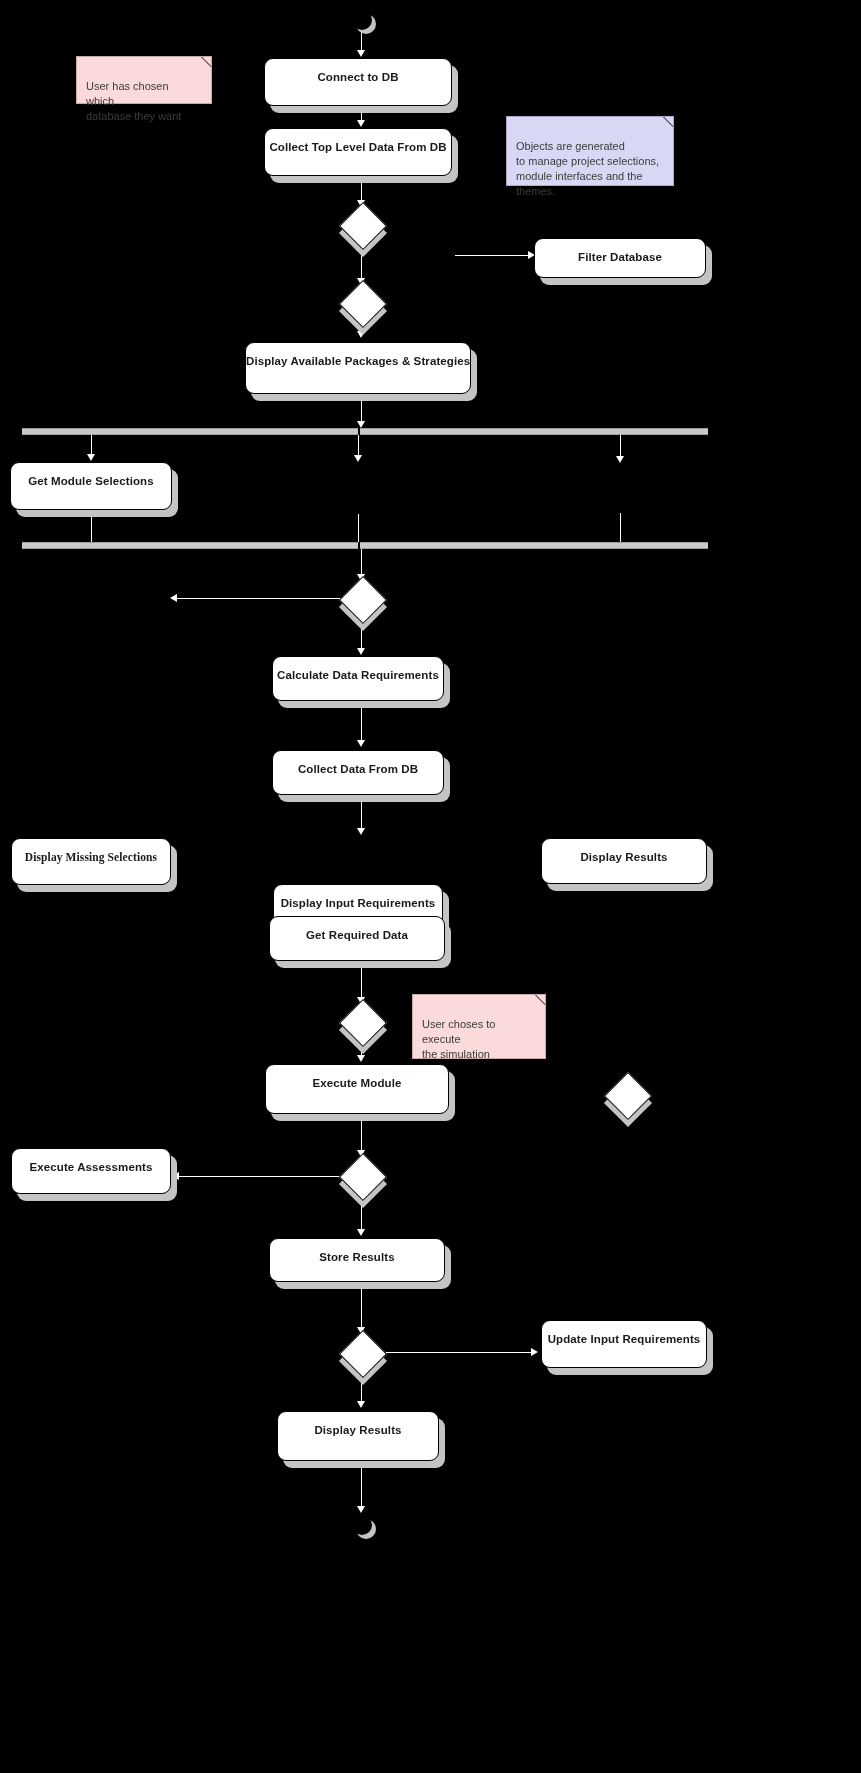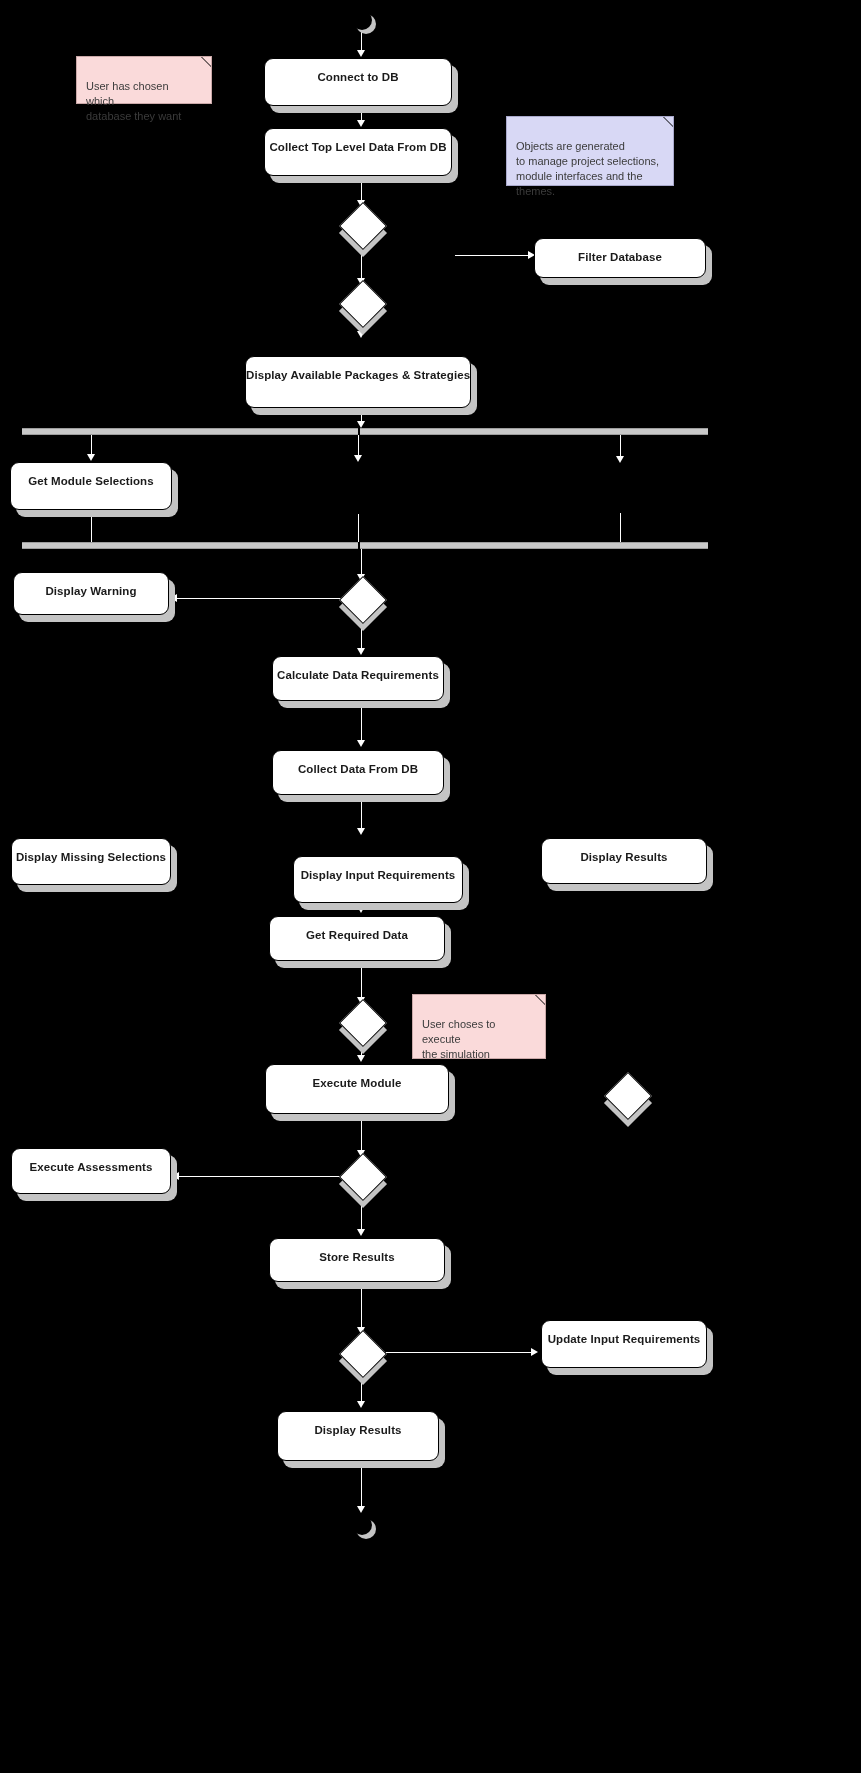--- a/index.html
+++ b/index.html
@@ -263,47 +263,44 @@
   </div>
 
   <div class="activity" style="left:264px; top:128px; width:188px; height:48px;">
     <span class="act-label">Collect Top Level Data From DB</span>
   </div>
 
   <div class="activity" style="left:534px; top:238px; width:172px; height:40px;">
     <span class="act-label">Filter Database</span>
   </div>
 
-  <div class="activity" style="left:245px; top:356px; width:226px; height:52px;">
+  <div class="activity" style="left:245px; top:342px; width:226px; height:52px;">
     <span class="act-label">Display Available Packages &amp; Strategies</span>
   </div>
 
   <div class="activity" style="left:10px; top:462px; width:162px; height:48px;">
     <span class="act-label">Get Module Selections</span>
   </div>
 
 
 
-  <div class="activity" style="left:13px; top:572px; width:156px; height:43px;">
-    <span class="act-label">Display Warning</span>
-  </div>
 
   <div class="activity" style="left:272px; top:656px; width:172px; height:45px;">
     <span class="act-label">Calculate Data Requirements</span>
   </div>
 
   <div class="activity" style="left:272px; top:750px; width:172px; height:45px;">
     <span class="act-label">Collect Data From DB</span>
   </div>
 
-  <div class="activity" style="left:11px; top:838px; width:160px; height:47px;">
+  <div class="activity" style="left:11px; top:838px; width:160px; height:47px;font-family:Liberation Serif, serif;">
     <span class="act-label">Display Missing Selections</span>
   </div>
 
-  <div class="activity" style="left:273px; top:856px; width:170px; height:47px;margin-left:20px;">
+  <div class="activity" style="left:273px; top:884px; width:170px; height:47px;">
     <span class="act-label">Display Input Requirements</span>
   </div>
 
   <div class="activity" style="left:541px; top:838px; width:166px; height:46px;">
     <span class="act-label">Display Results</span>
   </div>
 
   <div class="activity" style="left:269px; top:916px; width:176px; height:45px;">
     <span class="act-label">Get Required Data</span>
   </div>

